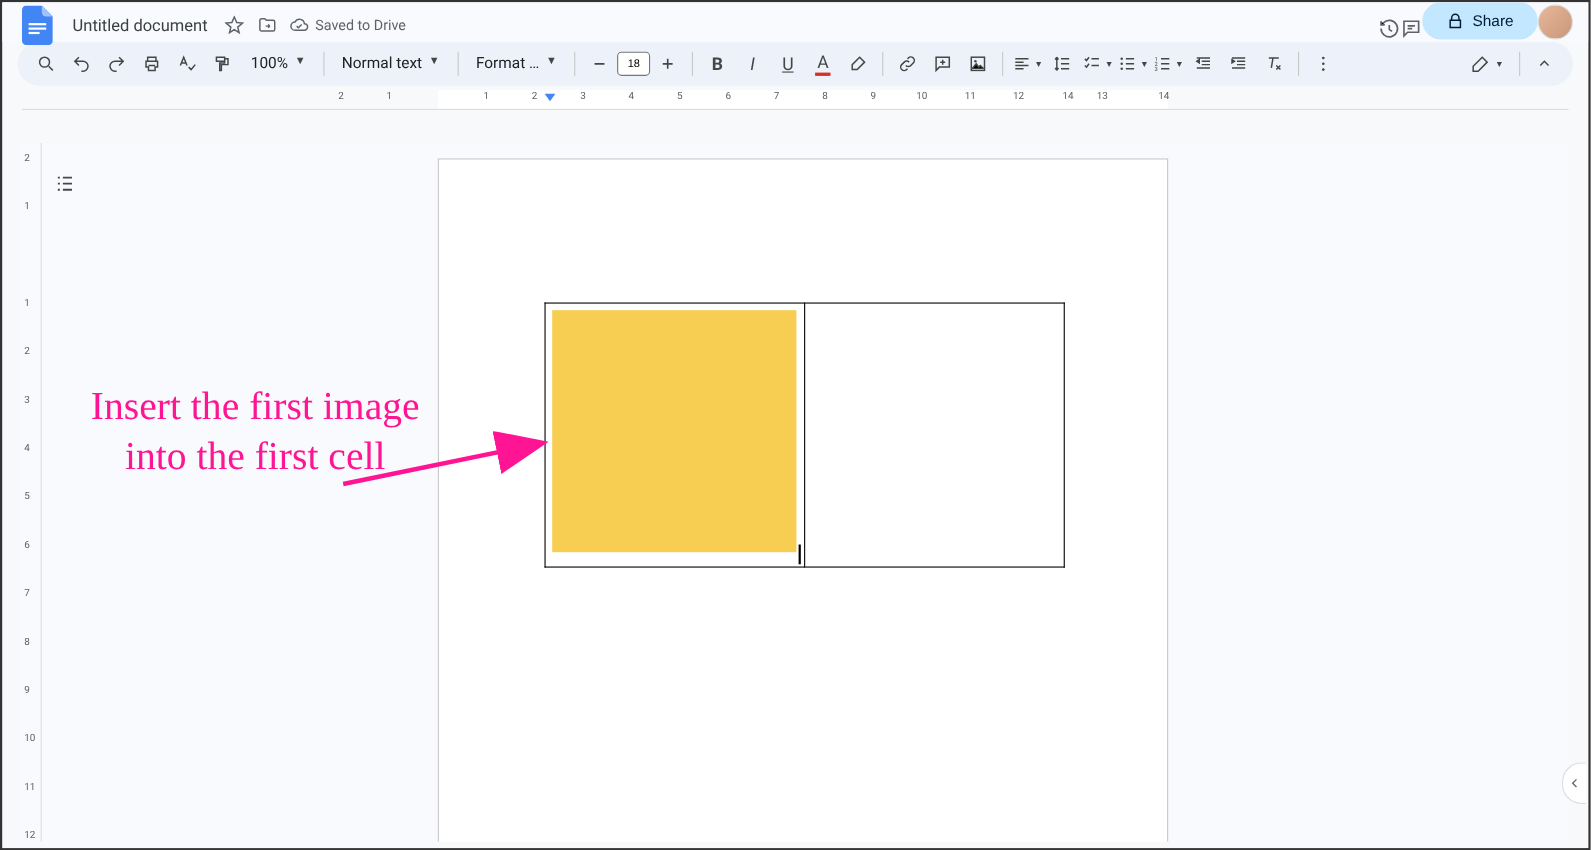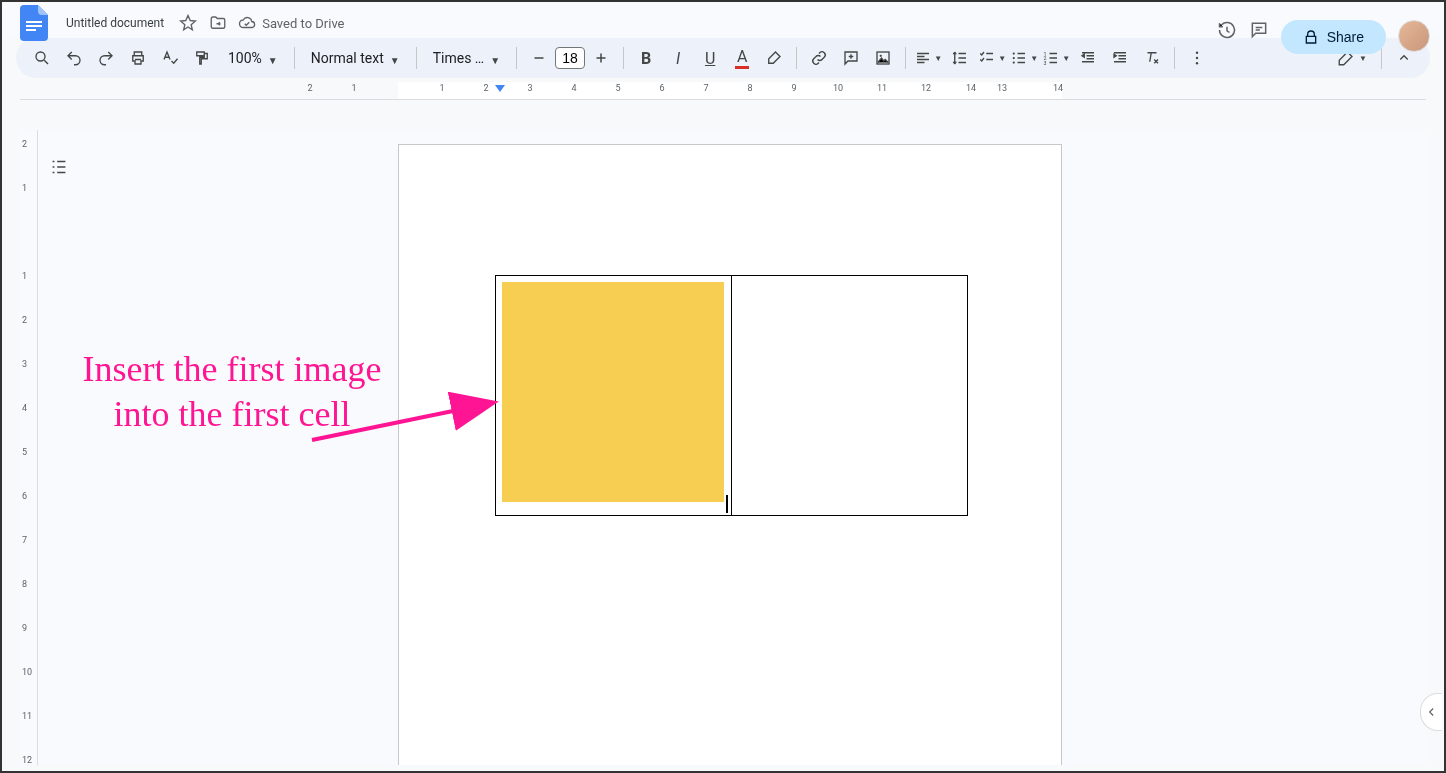--- a/index.html
+++ b/index.html
@@ -13,51 +13,51 @@
   position: relative;
 }
 
 .header {
   background: #f8fafd;
   padding: 6px 14px 0;
   position: relative;
 }
 .headrow1 { display:flex; align-items:center; gap:8px; height:30px; }
 .docs-logo { width:36px; height:36px; display:flex; align-items:center; justify-content:center; }
-.doc-title { font-size:12px; color:#3c4043; padding:2px 6px; border-radius:4px; }
+.doc-title { font-size:15px; color:#3c4043; padding:2px 6px; border-radius:4px; }
 .header-icons-left { display:flex; gap:10px; align-items:center; color:#5f6368; }
 .hic { width:20px; height:20px; display:flex; align-items:center; justify-content:center; color:#5f6368; cursor:pointer; }
 .saved { font-size:13px; color:#5f6368; display:flex; gap:6px; align-items:center; }
-.header-right { position:absolute; right:14px; top:18px; display:flex; gap:12px; align-items:flex-start; }
+.header-right { position:absolute; right:14px; top:0; display:flex; gap:0; align-items:flex-end; }
 .share-btn {
   background:#c2e7ff; color:#001d35; border:none; border-radius:40px;
   padding:9px 22px; font-size:14px; font-weight:500;
   display:flex; align-items:center; gap:8px; cursor:pointer;
 }
 .avatar { width:32px; height:32px; border-radius:50%; background:linear-gradient(135deg,#e7b89a,#c9967a); border:1px solid #ddd;}
 
 .menubar { display:flex; gap:2px; padding:2px 0 6px 60px; }
 .menu-item { font-size:14px; color:#202124; padding:4px 8px; border-radius:4px; cursor:pointer; }
 
 .toolbar {
   margin:0 14px; background:#edf2fa; border-radius:28px; height:40px;
   display:flex; align-items:center; padding:0 12px; gap:4px;
 }
 .tbtn { width:28px; height:28px; display:flex; align-items:center; justify-content:center;
   color:#444746; cursor:pointer; border-radius:4px; }
 .tbtn svg{ width:18px;height:18px;}
 .tsep { width:1px; height:22px; background:#c7c7c7; margin:0 4px; }
 .zoom-sel, .style-sel, .font-sel {
   font-size:14px; color:#202124; padding:4px 8px; cursor:pointer;
-  display:flex; align-items:flex-end; gap:6px; border-radius:4px;
+  display:flex; align-items:flex-start; gap:6px; border-radius:4px;
 }
 .caret{ font-size:10px; color:#444746; }
 .fontsize-wrap{ display:flex; align-items:center; gap:2px; }
 .fontsize-box{ width:30px; height:22px; border:1px solid #747775; border-radius:4px;
-  text-align:center; font-size:14px; background:#fff; }
+  text-align:center; font-size:10px; background:#fff; }
 .toolbar-right{margin-left:auto;display:flex;align-items:center;gap:4px;}
 
 .ruler-h {
   height:18px; margin:4px 18px 0; position:relative;
   background:linear-gradient(to right,transparent 378px,#fff 378px,#fff 1042px,transparent 1042px);
   border-bottom:1px solid #dadce0;
   font-size:9px; color:#5f6368;
 }
 .ruler-h .num{position:absolute;top:1px;font-size:9px;transform:translateX(-50%);}
 .indent-marker{position:absolute;left:475px;top:3px;}
@@ -202,21 +202,21 @@
       <span>100%</span>
       <span class="caret">▼</span>
     </span>
   <span class="tsep"></span>
   <span class="style-sel">
       <span>Normal text</span>
       <span class="caret">▼</span>
     </span>
   <span class="tsep"></span>
   <span class="font-sel">
-      <span>Times …</span>
+      <span>Format …</span>
       <span class="caret">▼</span>
     </span>
   <span class="tsep"></span>
   <span class="fontsize-wrap">
     <span class="tbtn">
         <svg viewBox="0 0 24 24">
           <path stroke="currentColor" stroke-width="2" d="M6 12h12"></path>
         </svg>
       </span>
     <input class="fontsize-box" value="18" style="">

